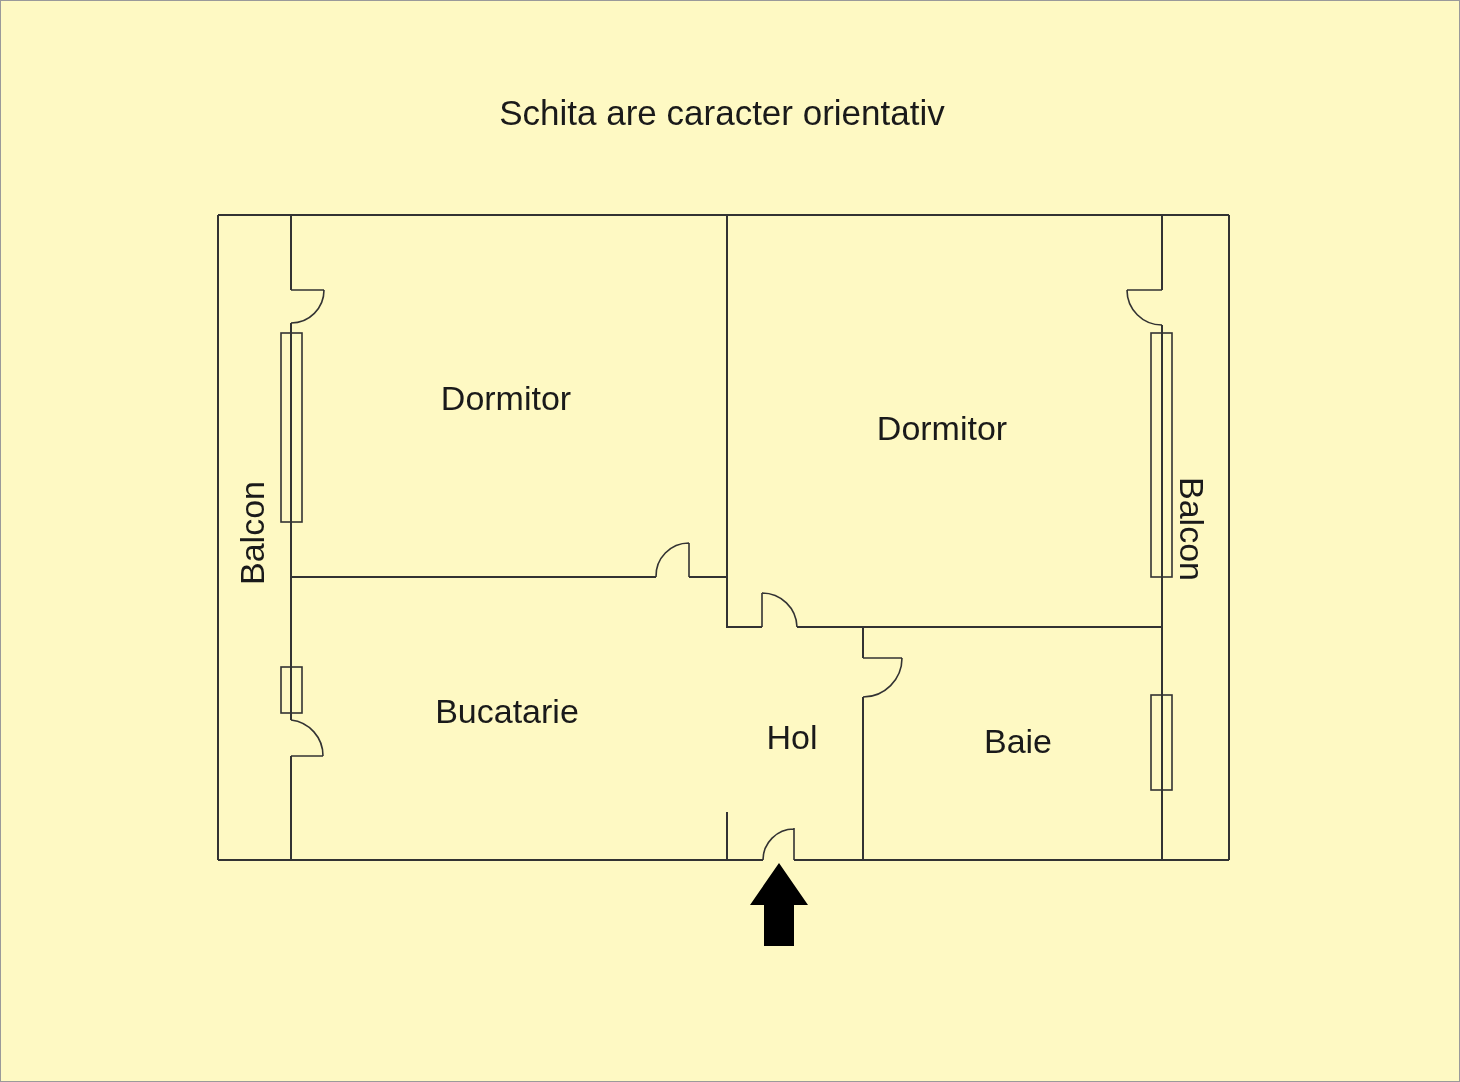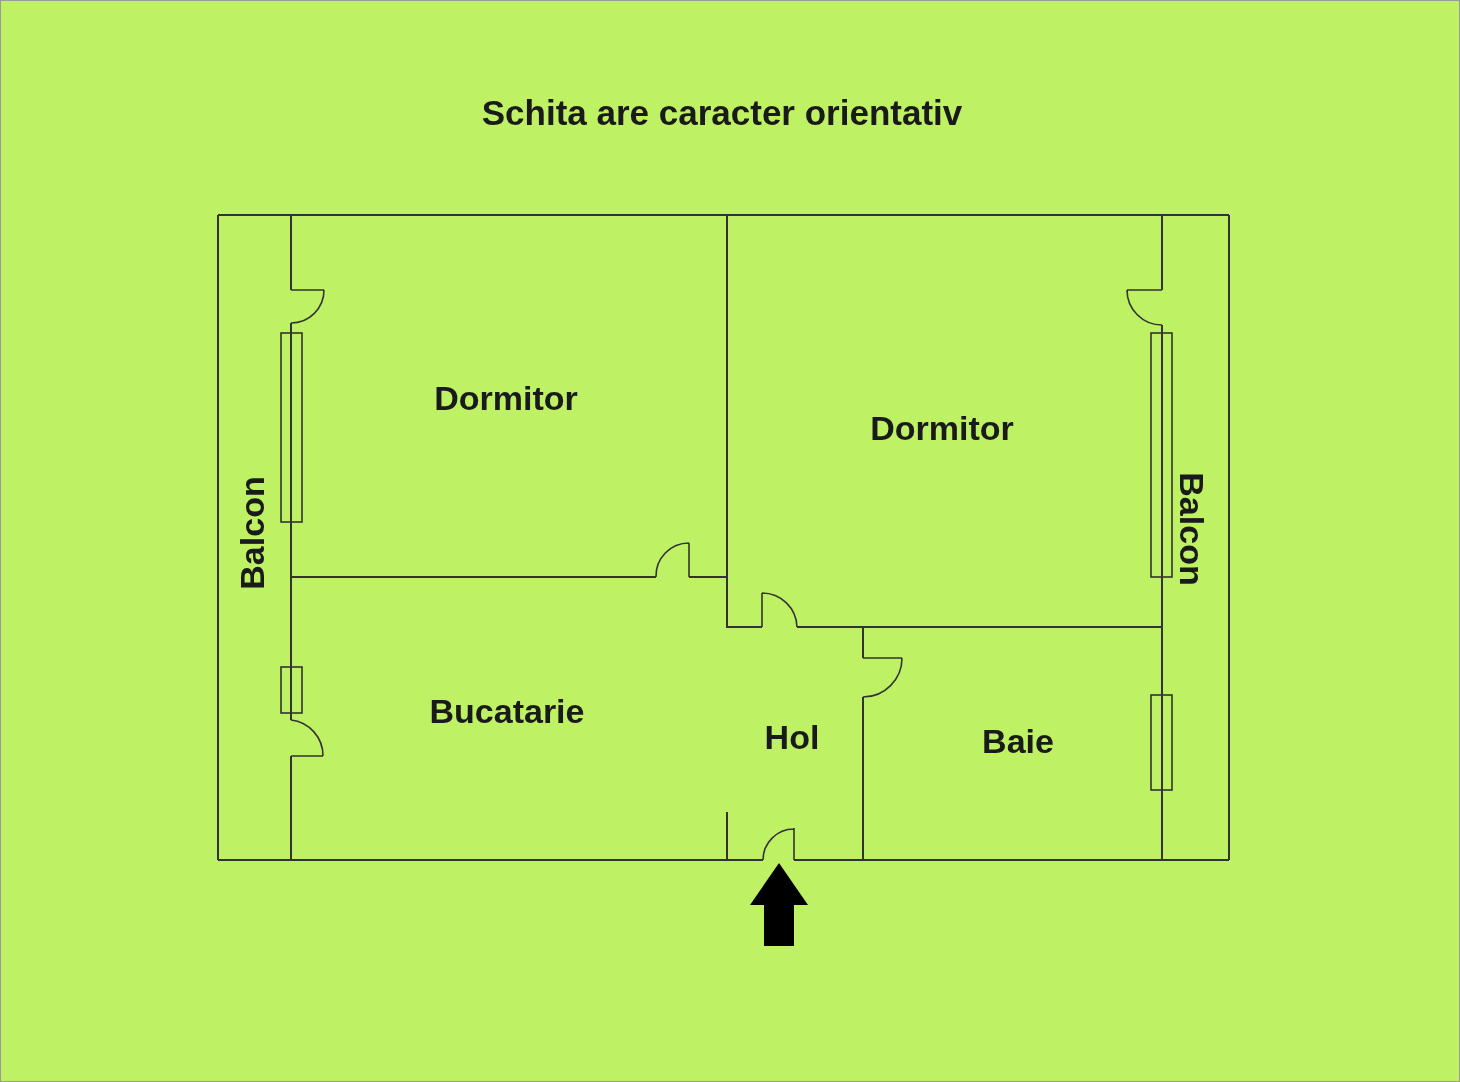--- a/index.html
+++ b/index.html
@@ -1,21 +1,20 @@
 <!DOCTYPE html>
 <html><head>
 <meta charset="utf-8">
 <style>
   html,body{margin:0;padding:0;background:#fff;}
   .page{
     position:relative;
     width:1460px;height:1082px;
-    background:#bef264;
+    background:#fef9c3;
     font-family:"Liberation Sans", sans-serif;
-    font-weight:bold;
   }
   svg{display:block;}
   .wall{fill:none;stroke-width:2;stroke-linecap:butt;}
   .door{fill:none;stroke-width:1.6;}
   .window{fill:none;stroke-width:1.6;}
   .label{
     font-family:"Liberation Sans", sans-serif;
     font-size:34px;
     text-anchor:middle;
   }

